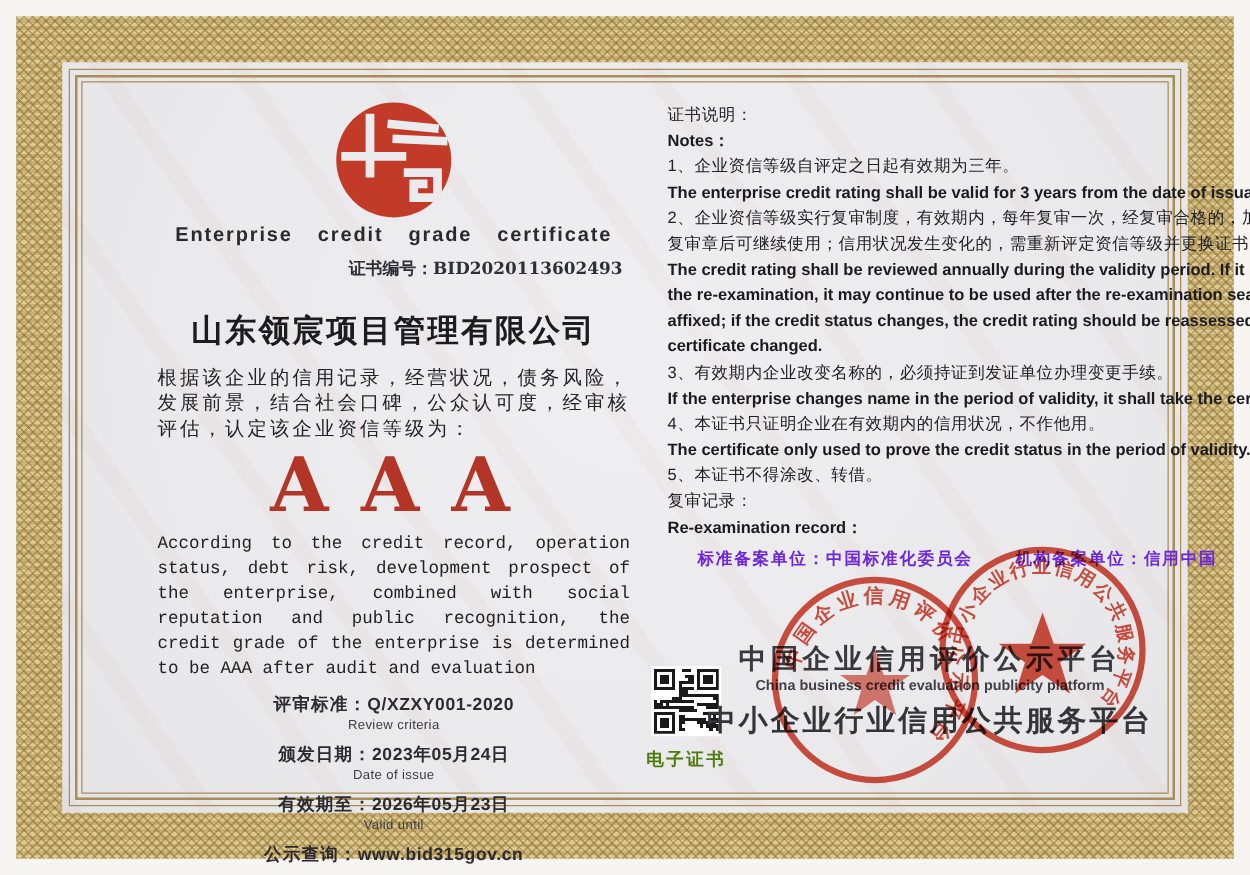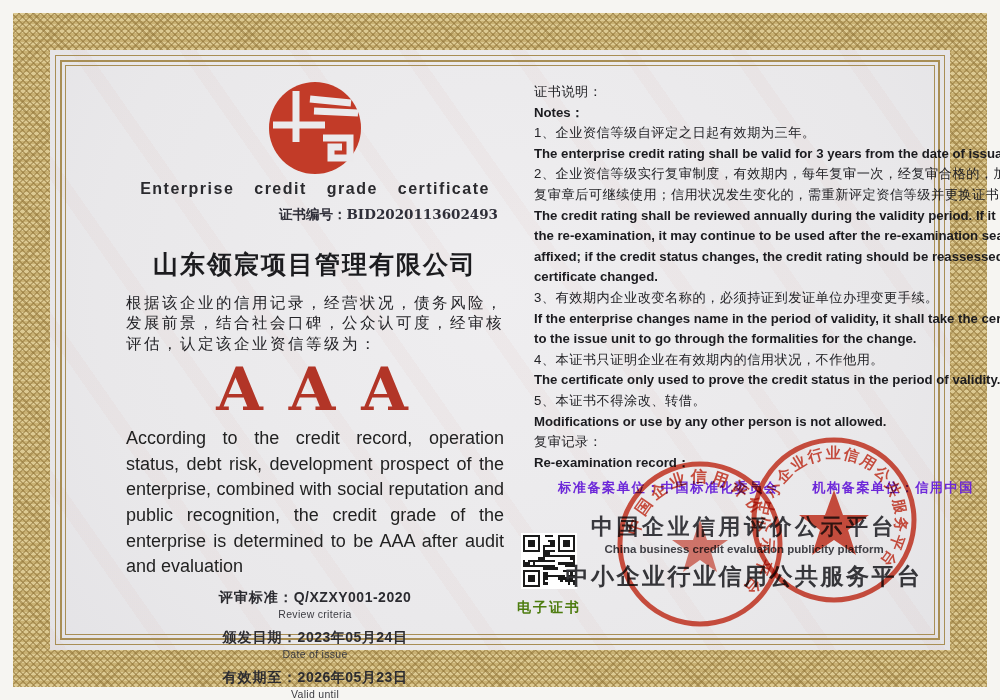--- a/index.html
+++ b/index.html
@@ -23,21 +23,21 @@
 
   
   .left-col{position:absolute;left:126px;top:78px;width:378px;text-align:center;color:#26262a;}
   .logo{width:100px;height:100px;margin:0 auto 2px auto;}
   .title-cn{font-size:36px;font-weight:bold;letter-spacing:5px;color:#1d1d20;font-family:"Liberation Sans",sans-serif;white-space:nowrap;}
   .title-en{font-size:16px;font-weight:bold;letter-spacing:1.5px;word-spacing:14px;color:#2a2a2e;margin-top:2px;white-space:nowrap;}
   .cert-no{margin-top:8px;text-align:right;padding-right:6px;font-family:"DejaVu Serif",serif;font-size:13.5px;font-weight:bold;color:#2e2e38;}
   .company{margin-top:24px;font-size:25px;font-weight:bold;letter-spacing:2px;color:#1c1c1f;white-space:nowrap;}
   .statement-cn{margin-top:12px;text-align:justify;text-align-last:left;font-size:15.5px;line-height:1.32;letter-spacing:2.5px;color:#242428;}
   .grade{margin-top:2px;font-family:"DejaVu Serif",serif;font-size:60px;font-weight:bold;color:#b23527;letter-spacing:26px;padding-left:20px;line-height:1.1;}
-  .statement-en{margin-top:4px;text-align:justify;font-family:Liberation Sans, sans-serif;font-size:18px;line-height:1.42;color:#222;}
+  .statement-en{margin-top:4px;text-align:justify;font-family:Liberation Mono, monospace;font-size:14px;line-height:1.42;color:#222;}
   .fields{margin-top:8px;text-align:left;}
   .field-row{margin-top:9px;text-align:center;}
   .f-line{font-size:14px;font-weight:bold;color:#2b2b30;letter-spacing:1px;}
   .f-line .f-value{font-weight:bold;letter-spacing:.5px;}
   .f-en{font-size:10.5px;color:#3c3c42;margin-top:1px;letter-spacing:.3px;}
   .qr-wrap{position:absolute;left:388px;top:455px;width:70px;text-align:center;}
   .qr{width:52px;height:52px;margin:0 auto;background:#fff;padding:2px;}
   .qr svg{width:100%;height:100%;display:block;}
   .qr-caption{margin-top:10px;font-size:14px;font-weight:bold;letter-spacing:2px;color:#4d7c0f;}
 
@@ -256,25 +256,23 @@
     <div class="note-line note-cn">1、企业资信等级自评定之日起有效期为三年。</div>
     <div class="note-line note-en">The enterprise credit rating shall be valid for 3 years from the date of issuance.</div>
     <div class="note-line note-cn">2、企业资信等级实行复审制度，有效期内，每年复审一次，经复审合格的，加盖</div>
     <div class="note-line note-cn">复审章后可继续使用；信用状况发生变化的，需重新评定资信等级并更换证书。</div>
     <div class="note-line note-en">The credit rating shall be reviewed annually during the validity period. If it passes</div>
     <div class="note-line note-en">the re-examination, it may continue to be used after the re-examination seal is</div>
     <div class="note-line note-en">affixed; if the credit status changes, the credit rating should be reassessed and the</div>
     <div class="note-line note-en">certificate changed.</div>
     <div class="note-line note-cn">3、有效期内企业改变名称的，必须持证到发证单位办理变更手续。</div>
     <div class="note-line note-en">If the enterprise changes name in the period of validity, it shall take the certifcate</div>
-    <div class="note-line note-en">to the issue unit to go through the formalities for the change.</div>
     <div class="note-line note-cn">4、本证书只证明企业在有效期内的信用状况，不作他用。</div>
     <div class="note-line note-en">The certificate only used to prove the credit status in the period of validity.</div>
     <div class="note-line note-cn">5、本证书不得涂改、转借。</div>
-    <div class="note-line note-en">Modifications or use by any other person is not allowed.</div>
     <div class="note-line note-cn">复审记录：</div>
     <div class="note-line note-en">Re-examination record：</div>
     <div class="filing-row">
       <span>标准备案单位：中国标准化委员会</span><span class="filing-gap"></span><span>机构备案单位：信用中国</span>
     </div>
   </div>
 
   <div class="platform">
     <div class="plat-cn1">中国企业信用评价公示平台</div>
     <div class="plat-en1">China business credit evaluation publicity platform</div>

